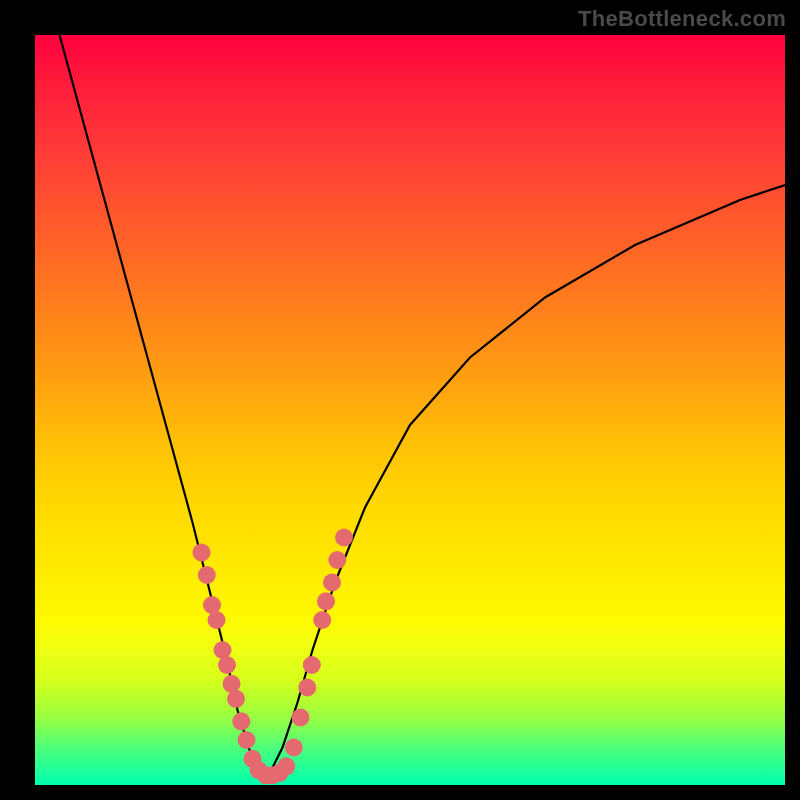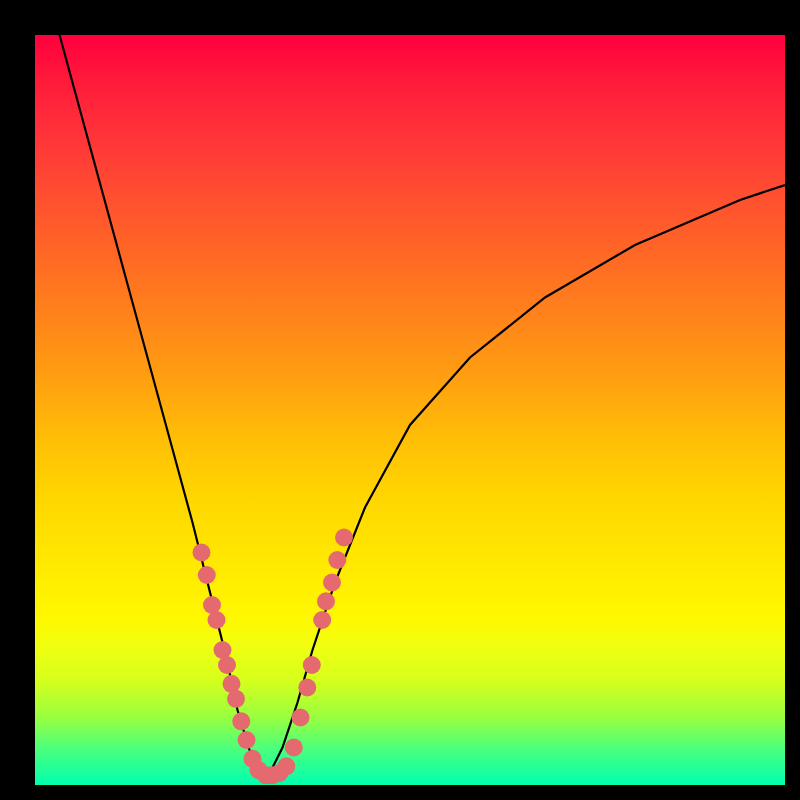--- a/index.html
+++ b/index.html
@@ -94,13 +94,14 @@
           <circle cx="272.3" cy="652.5" r="9" class="dot"></circle>
           <circle cx="276.8" cy="630.0" r="9" class="dot"></circle>
           <circle cx="287.2" cy="585.0" r="9" class="dot"></circle>
           <circle cx="291.0" cy="566.3" r="9" class="dot"></circle>
           <circle cx="297.0" cy="547.5" r="9" class="dot"></circle>
           <circle cx="302.3" cy="525.0" r="9" class="dot"></circle>
           <circle cx="309.0" cy="502.5" r="9" class="dot"></circle>
         </g>
     </svg>
   </div>
+  <div class="watermark">TheBottleneck.com</div>
 </div>
 
 </body></html>

